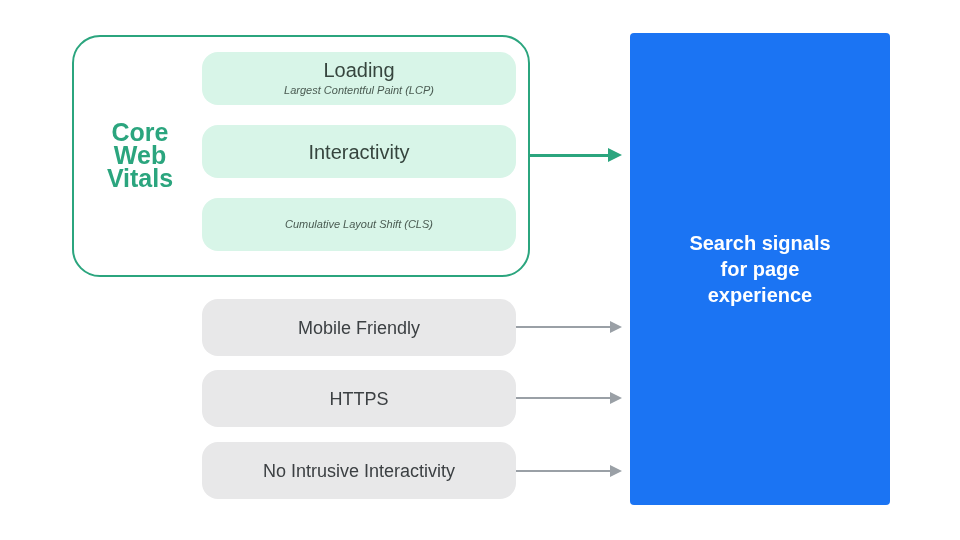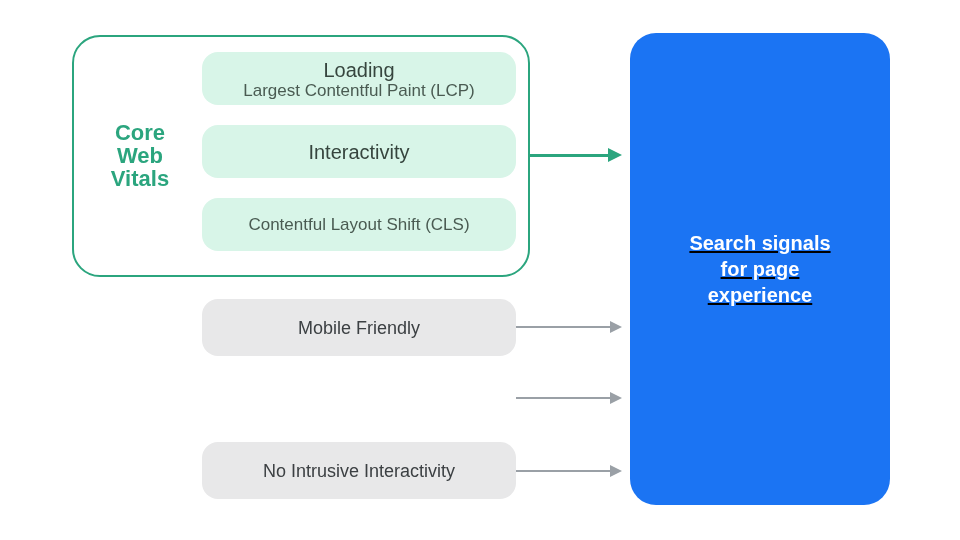--- a/index.html
+++ b/index.html
@@ -21,21 +21,21 @@
     border: 2px solid var(--green);
     border-radius: 28px;
     background: #ffffff;
   }
   .cwv-label {
     position: absolute;
     left: 98px; top: 121px;
     width: 84px;
     text-align: center;
     color: var(--green);
-    font-size: 22px;
+    font-size: 25px;
     font-weight: bold;
     line-height: 23px;
   }
 
   .pill {
     position: absolute;
     left: 202px;
     width: 314px;
     border-radius: 16px;
     display: flex;
@@ -48,48 +48,48 @@
   .pill.gray  { background: var(--gray-box);   height: 57px; }
 
   .pill-title {
     color: var(--title-dark);
     font-size: 20px;
     font-weight: 500;
     line-height: 24px;
   }
   .pill-sub {
     color: var(--subtitle);
-    font-size: 17px;
+    font-size: 11px;
     line-height: 17px;
+    font-style: italic;
   }
   .pill-label {
     color: var(--gray-label);
     font-size: 18px;
     line-height: 22px;
   }
 
   #pill-loading       { top: 52px; }
   #pill-interactivity { top: 125px; }
   #pill-visual        { top: 198px; }
 
   #pill-mobile { top: 299px; }
   #pill-https  { top: 370px; }
   #pill-interstitials { top: 442px; }
 
   
   .result-panel {
     position: absolute;
     left: 630px; top: 33px;
     width: 260px; height: 472px;
-    border-radius: 26px;
+    border-radius: 4px;
     background: var(--blue);
     display: flex;
     align-items: center;
     justify-content: center;
-    text-decoration: underline;
   }
   .result-text {
     width: 160px;
     text-align: center;
     color: #ffffff;
     font-size: 20px;
     font-weight: bold;
     line-height: 26px;
   }
 
@@ -131,27 +131,30 @@
   <div class="pill green" id="pill-loading">
     <div class="pill-title">Loading</div>
     <div class="pill-sub">Largest Contentful Paint (LCP)</div>
   </div>
 
   <div class="pill green" id="pill-interactivity">
     <div class="pill-title">Interactivity</div>
   </div>
 
   <div class="pill green" id="pill-visual">
-    <div class="pill-sub">Contentful Layout Shift (CLS)</div>
+    <div class="pill-sub">Cumulative Layout Shift (CLS)</div>
   </div>
 
   <div class="pill gray" id="pill-mobile">
     <div class="pill-label">Mobile Friendly</div>
   </div>
 
+  <div class="pill gray" id="pill-https">
+    <div class="pill-label">HTTPS</div>
+  </div>
 
   <div class="pill gray" id="pill-interstitials">
     <div class="pill-label">No Intrusive Interactivity</div>
   </div>
 
   <div class="arrow-green">
     <div class="arrow-line" style="top: 154px;"></div>
     <div class="arrow-head" style="top: 148px;"></div>
   </div>
 

